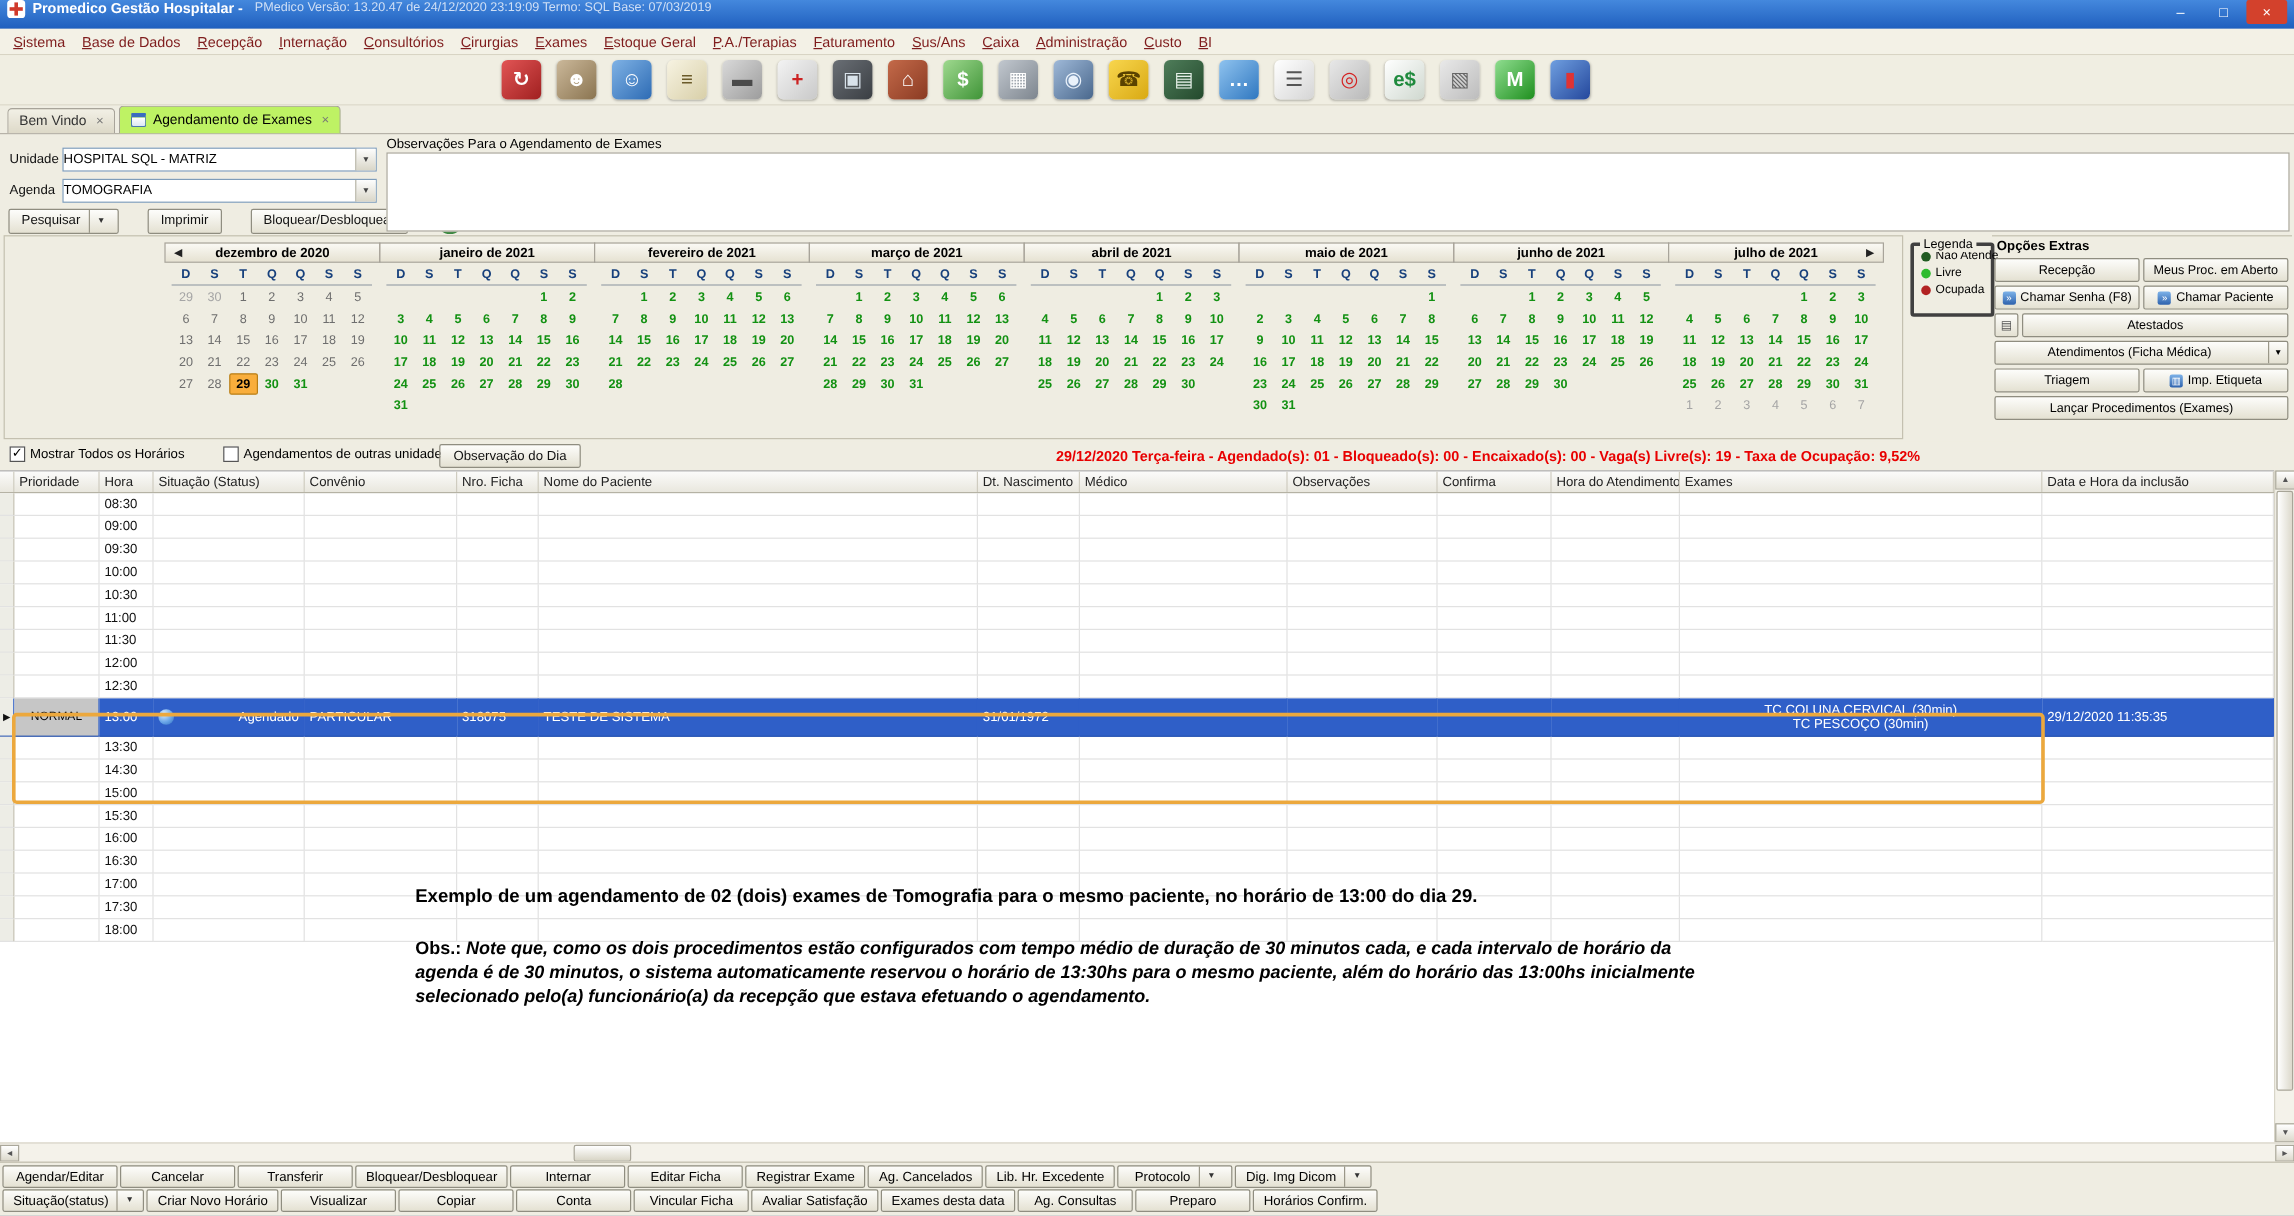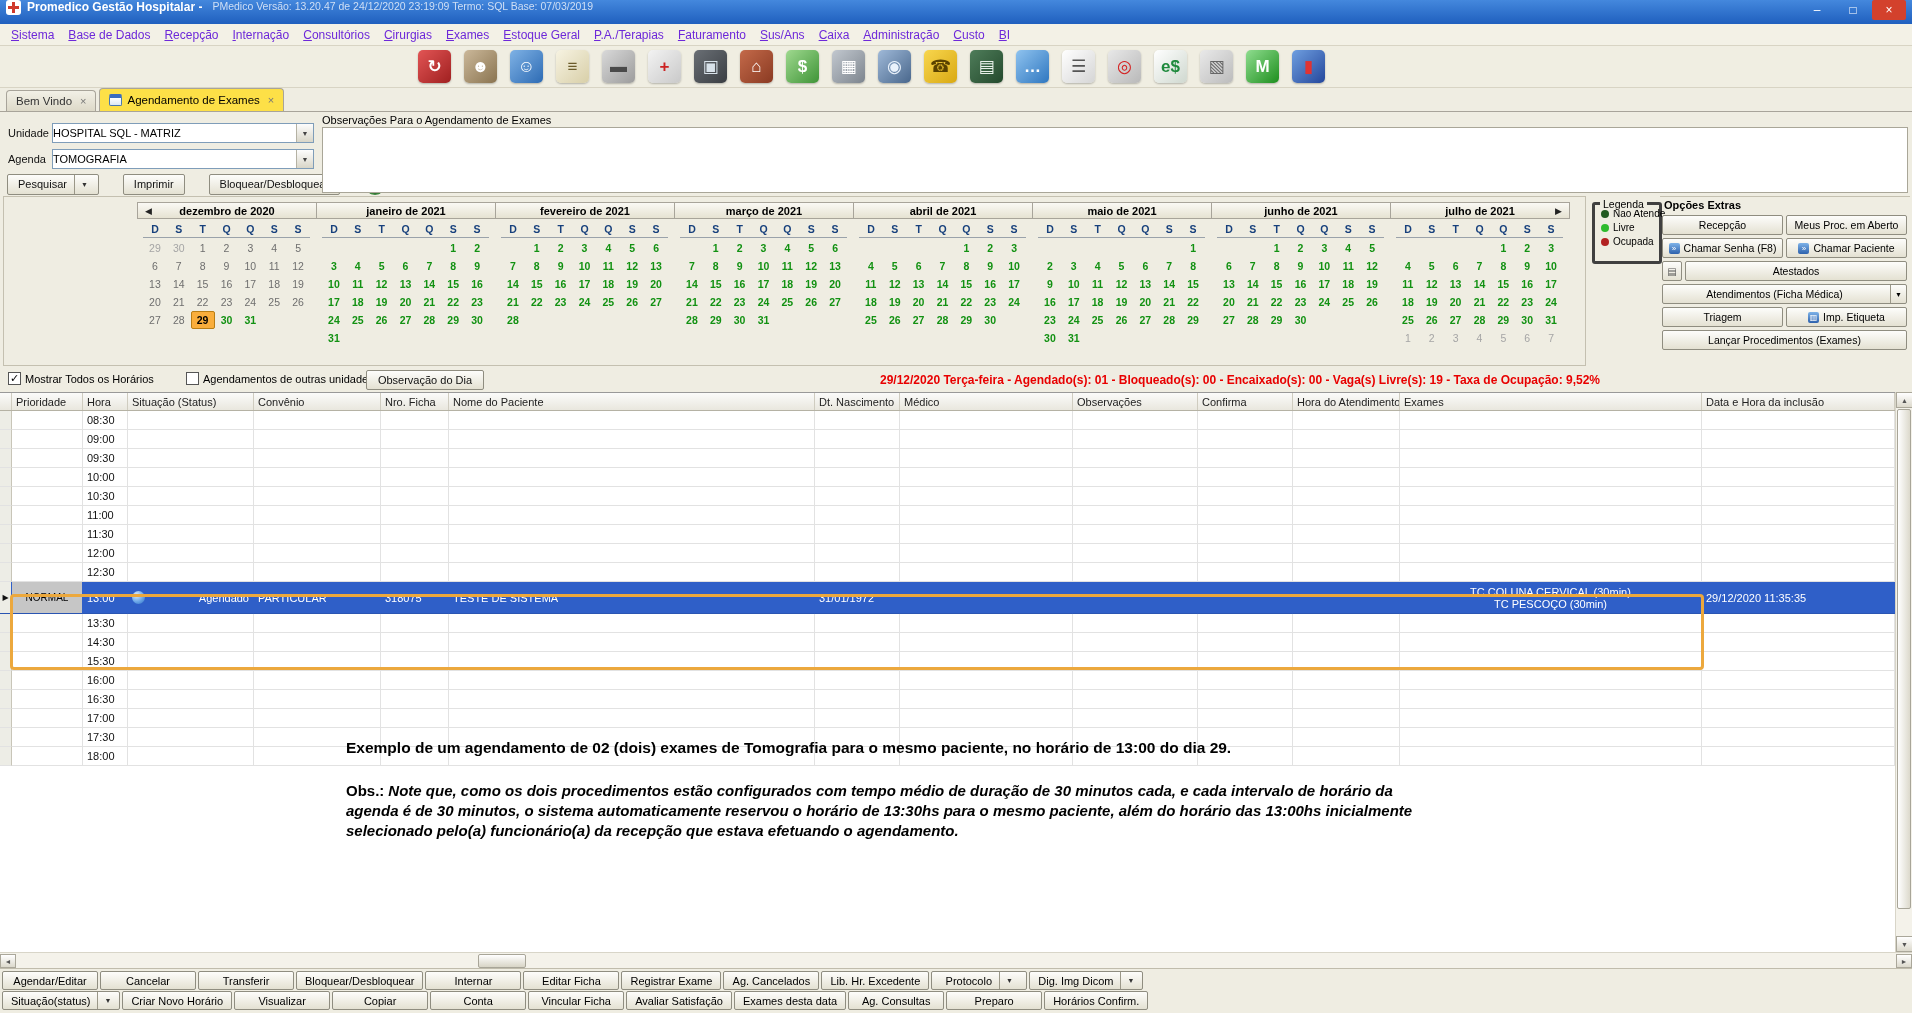--- a/index.html
+++ b/index.html
@@ -13,28 +13,28 @@
   .appicon::before{content:"";position:absolute;left:6px;top:2px;width:3px;height:11px;background:#d03a2c}
   .appicon::after{content:"";position:absolute;left:2px;top:6px;width:11px;height:3px;background:#d03a2c}
   .title{font-size:12px;font-weight:bold;white-space:nowrap}
   .titledetail{font-size:10.5px;color:#cfdff5;margin-left:10px;white-space:nowrap;flex:1;overflow:hidden}
   .winbtns{display:flex;gap:2px}
   .wbtn{width:34px;height:20px;display:flex;align-items:center;justify-content:center;font-size:12px;color:#fff}
   .wbtn.close{background:#D3412C;border-radius:2px}
 
   
   .menubar{position:absolute;top:24px;left:0;width:100%;height:22px;background:#F3F1E6;border-bottom:1px solid #D8D4C4;display:flex;align-items:center;padding-left:4px;font-size:12px}
-  .menu-item{padding:2px 7px;color:#6d28d9}
+  .menu-item{padding:2px 7px;color:#7f1d1d}
   .toolbar{position:absolute;top:46px;left:0;width:100%;height:42px;background:#F0EEE2;border-bottom:1px solid #D8D4C4;display:flex;align-items:center;gap:13px;padding-left:418px}
   .tbicon{width:33px;height:33px;border-radius:5px;display:flex;align-items:center;justify-content:center;font-size:17px;font-weight:bold;box-shadow:0 1px 2px rgba(0,0,0,.25);flex:0 0 auto}
 
   
   .tabstrip{position:absolute;top:88px;left:0;width:100%;height:24px;padding-left:6px;display:flex;align-items:flex-end;gap:3px;border-bottom:1px solid #A8A49A;background:#EFEDE2}
   .tab{display:flex;align-items:center;gap:5px;height:21px;padding:0 9px;font-size:11.5px;background:linear-gradient(#F2F0E6,#DDD9C8);border:1px solid #A8A49A;border-bottom:none;border-radius:4px 4px 0 0;color:#333}
-  .tab.active{background:#fde047;height:23px;color:#000}
+  .tab.active{background:#bef264;height:23px;color:#000}
   .tabclose{color:#777;font-size:11px;margin-left:3px}
   .tabicon{width:13px;height:12px;background:linear-gradient(#fff,#dce8f5);border:1px solid #4a78b0;border-top:4px solid #3a6cc0;border-radius:2px;flex:0 0 auto}
 
   
   .filter{position:absolute;top:112px;left:0;width:100%;height:84px;background:#EFEDE2}
   .flbl{position:absolute;font-size:11px;color:#111}
   .combo{position:absolute;height:20px;background:#fff;border:1px solid #7F9DB9;display:flex;align-items:center}
   .cval{flex:1;font-size:11px;padding:0 0;white-space:nowrap;overflow:hidden}
   .carrow{width:17px;height:18px;background:linear-gradient(#fdfdfd,#d9d6c8);border-left:1px solid #b5b2a4;display:flex;align-items:center;justify-content:center;font-size:7px;color:#444}
   .btn{height:21px;background:linear-gradient(#FDFDFB,#E4E1D2);border:1px solid #8F8D80;border-radius:2px;display:inline-flex;align-items:center;justify-content:center;font-size:11px;padding:0 10px;color:#111;white-space:nowrap}
@@ -958,20 +958,36 @@
           <div class="c-medico"></div>
           <div class="c-observacoes"></div>
           <div class="c-confirma"></div>
           <div class="c-hora_atendimento"></div>
           <div class="c-exames"></div>
           <div class="c-inclusao"></div>
         </div>
         <div class="trow">
           <div class="selcell"></div>
           <div class="c-prioridade"></div>
+          <div class="c-hora">15:00</div>
+          <div class="c-situacao"></div>
+          <div class="c-convenio"></div>
+          <div class="c-ficha"></div>
+          <div class="c-nome"></div>
+          <div class="c-nascimento"></div>
+          <div class="c-medico"></div>
+          <div class="c-observacoes"></div>
+          <div class="c-confirma"></div>
+          <div class="c-hora_atendimento"></div>
+          <div class="c-exames"></div>
+          <div class="c-inclusao"></div>
+        </div>
+        <div class="trow">
+          <div class="selcell"></div>
+          <div class="c-prioridade"></div>
           <div class="c-hora">15:30</div>
           <div class="c-situacao"></div>
           <div class="c-convenio"></div>
           <div class="c-ficha"></div>
           <div class="c-nome"></div>
           <div class="c-nascimento"></div>
           <div class="c-medico"></div>
           <div class="c-observacoes"></div>
           <div class="c-confirma"></div>
           <div class="c-hora_atendimento"></div>

